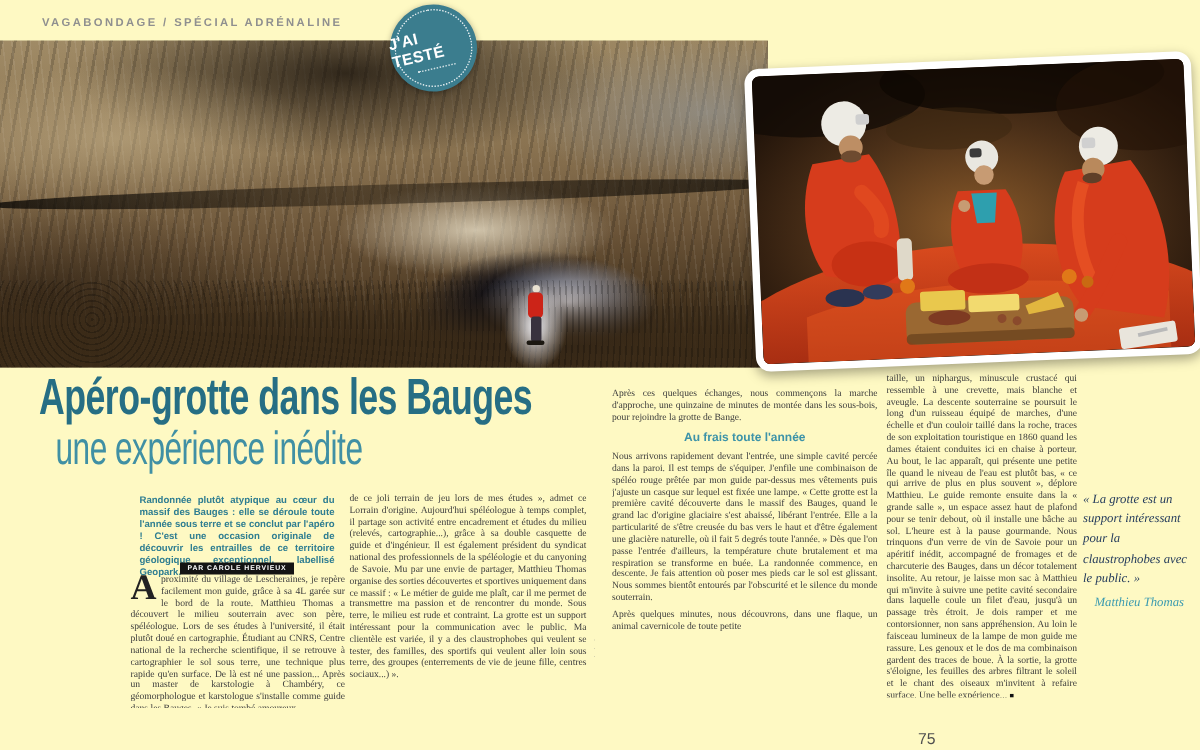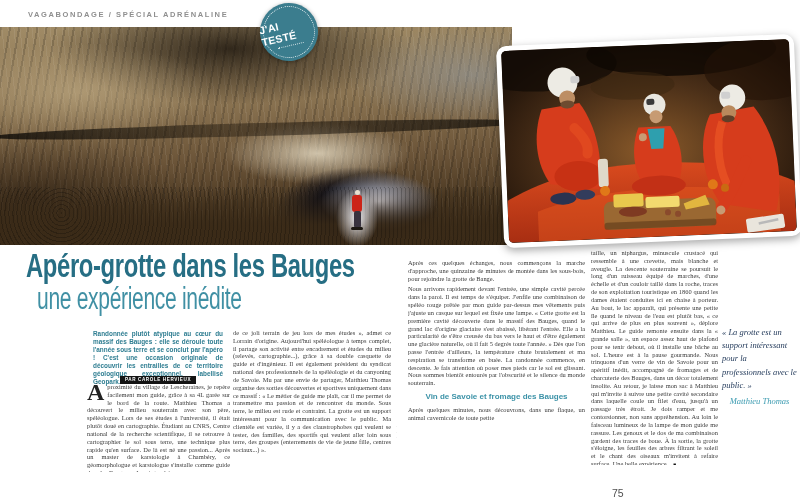--- a/index.html
+++ b/index.html
@@ -1,16 +1,16 @@
 <!DOCTYPE html>
 <html><head>
 <meta charset="utf-8">
 <style>
   html,body{margin:0;padding:0;background:#e8e8e8;}
-  .sheet{position:relative;width:800px;height:500px;background:#ffffff;overflow:hidden;
+  .sheet{position:relative;width:800px;height:500px;background:#fef9c3;overflow:hidden;
          font-family:"Liberation Sans",sans-serif;}
   
   .kicker{position:absolute;left:28px;top:10px;font-size:7.5px;font-weight:bold;
           letter-spacing:1.6px;color:#8f8f8f;}
   
   .badge{position:absolute;left:260px;top:3px;width:58px;height:58px;border-radius:50%;
          background:#3b7d8e;transform:rotate(-9deg);box-shadow:0 1px 4px rgba(0,0,0,.35);
          display:flex;flex-direction:column;align-items:center;justify-content:center;z-index:6;}
   .badge-ring{position:absolute;inset:3px;border:1.5px dotted rgba(255,255,255,.85);border-radius:50%;}
   .badge-text{color:#fff;font-weight:bold;font-size:10.5px;letter-spacing:.3px;transform:rotate(-4deg);}
@@ -179,31 +179,31 @@
   </div>
 
   <div class="body col1">
     <span class="dropcap">À</span><span>proximité du village de Lescheraines, je repère facilement mon guide, grâce à sa 4L garée sur le bord de la route. Matthieu Thomas a découvert le milieu souterrain avec son père, spéléologue. Lors de ses études à l'université, il était plutôt doué en cartographie. Étudiant au CNRS, Centre national de la recherche scientifique, il se retrouve à cartographier le sol sous terre, une technique plus rapide qu'en surface. De là est né une passion... Après un master de karstologie à Chambéry, ce géomorphologue et karstologue s'installe comme guide dans les Bauges. « Je suis tombé amoureux</span>
   </div>
 
   <div class="body col2">de ce joli terrain de jeu lors de mes études », admet ce Lorrain d'origine. Aujourd'hui spéléologue à temps complet, il partage son activité entre encadrement et études du milieu (relevés, cartographie...), grâce à sa double casquette de guide et d'ingénieur. Il est également président du syndicat national des professionnels de la spéléologie et du canyoning de Savoie. Mu par une envie de partager, Matthieu Thomas organise des sorties découvertes et sportives uniquement dans ce massif : « Le métier de guide me plaît, car il me permet de transmettre ma passion et de rencontrer du monde. Sous terre, le milieu est rude et contraint. La grotte est un support intéressant pour la communication avec le public. Ma clientèle est variée, il y a des claustrophobes qui veulent se tester, des familles, des sportifs qui veulent aller loin sous terre, des groupes (enterrements de vie de jeune fille, centres sociaux...) ».</div>
 
   <div class="body col3">
     <p>Après ces quelques échanges, nous commençons la marche d'approche, une quinzaine de minutes de montée dans les sous-bois, pour rejoindre la grotte de Bange.</p>
+    <div class="subhead">Au frais toute l'année</div>
     <p>Nous arrivons rapidement devant l'entrée, une simple cavité percée dans la paroi. Il est temps de s'équiper. J'enfile une combinaison de spéléo rouge prêtée par mon guide par-dessus mes vêtements puis j'ajuste un casque sur lequel est fixée une lampe. « Cette grotte est la première cavité découverte dans le massif des Bauges, quand le grand lac d'origine glaciaire s'est abaissé, libérant l'entrée. Elle a la particularité de s'être creusée du bas vers le haut et d'être également une glacière naturelle, où il fait 5 degrés toute l'année. » Dès que l'on passe l'entrée d'ailleurs, la température chute brutalement et ma respiration se transforme en buée. La randonnée commence, en descente. Je fais attention où poser mes pieds car le sol est glissant. Nous sommes bientôt entourés par l'obscurité et le silence du monde souterrain.</p>
-    <div class="subhead">Vin de Savoie et fromage des Bauges</div>
     <p>Après quelques minutes, nous découvrons, dans une flaque, un animal cavernicole de toute petite</p>
   </div>
 
   <div class="body col4">
     <span>taille, un niphargus, minuscule crustacé qui ressemble à une crevette, mais blanche et aveugle. La descente souterraine se poursuit le long d'un ruisseau équipé de marches, d'une échelle et d'un couloir taillé dans la roche, traces de son exploitation touristique en 1860 quand les dames étaient conduites ici en chaise à porteur. Au bout, le lac apparaît, qui présente une petite île quand le niveau de l'eau est plutôt bas, « ce qui arrive de plus en plus souvent », déplore Matthieu. Le guide remonte ensuite dans la « grande salle », un espace assez haut de plafond pour se tenir debout, où il installe une bâche au sol. L'heure est à la pause gourmande. Nous trinquons d'un verre de vin de Savoie pour un apéritif inédit, accompagné de fromages et de charcuterie des Bauges, dans un décor totalement insolite. Au retour, je laisse mon sac à Matthieu qui m'invite à suivre une petite cavité secondaire dans laquelle coule un filet d'eau, jusqu'à un passage très étroit. Je dois ramper et me contorsionner, non sans appréhension. Au loin le faisceau lumineux de la lampe de mon guide me rassure. Les genoux et le dos de ma combinaison gardent des traces de boue. À la sortie, la grotte s'éloigne, les feuilles des arbres filtrant le soleil et le chant des oiseaux m'invitent à refaire surface. Une belle expérience... </span><span class="endmark">■</span>
   </div>
 
   <div class="pullquote">
-    <span>« La grotte est un support intéressant pour la professionnels avec le public. »</span>
+    <span>« La grotte est un support intéressant pour la claustrophobes avec le public. »</span>
     <span class="author">Matthieu Thomas</span>
   </div>
 
   <div class="credit">· · ·</div>
 
   <div class="pageno left">48</div>
   <div class="pageno right">75</div>
 
 </div>
 

